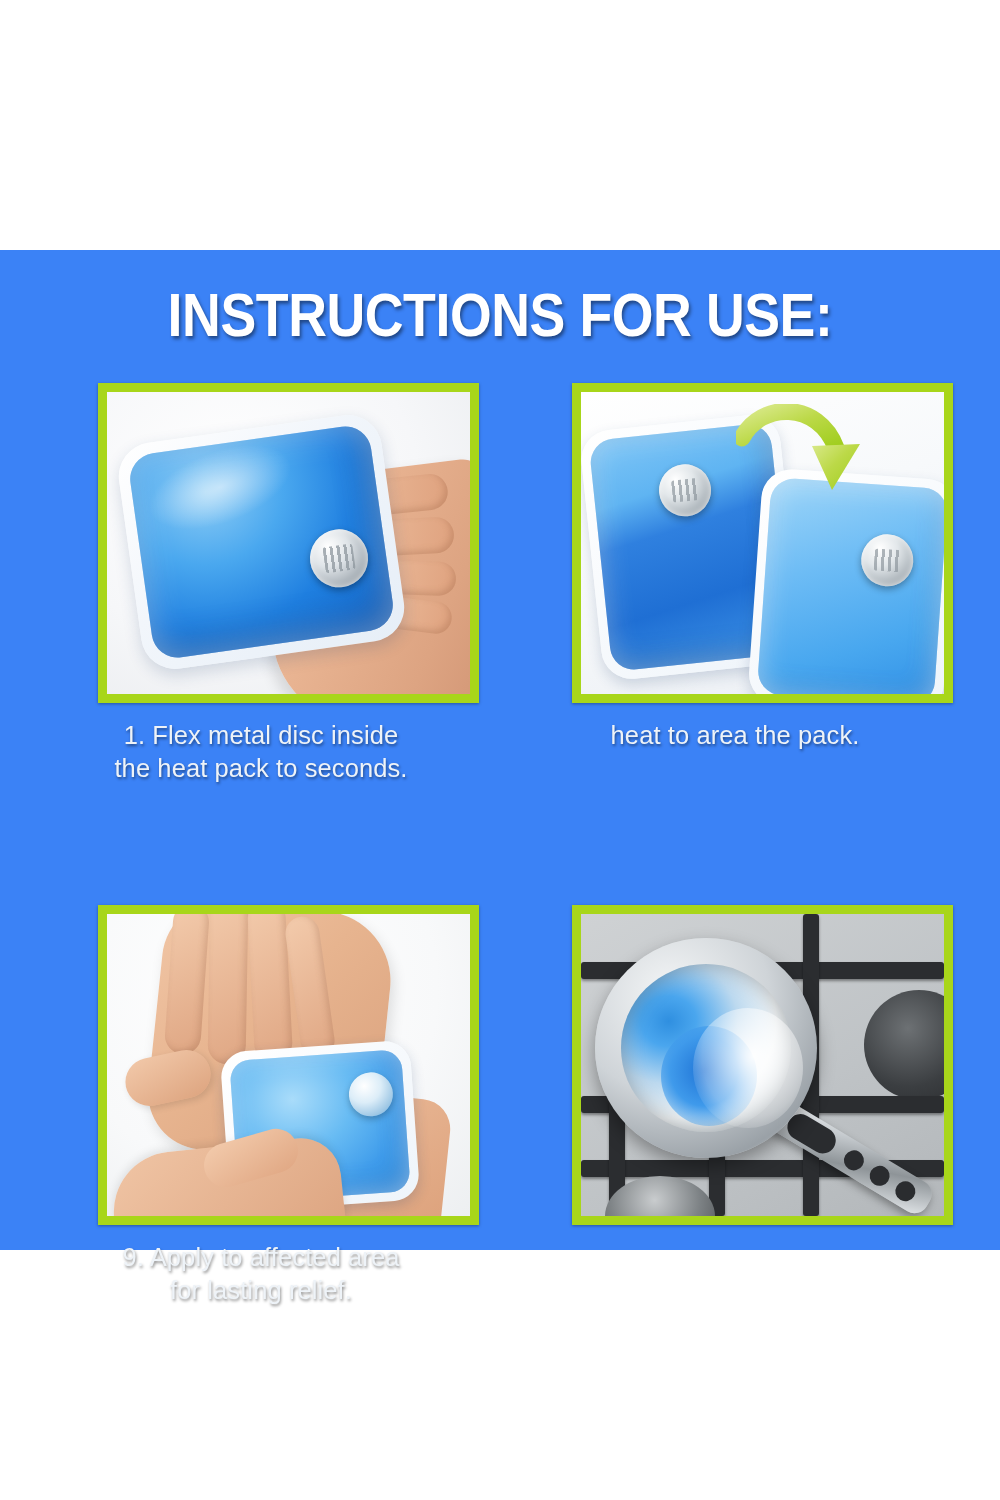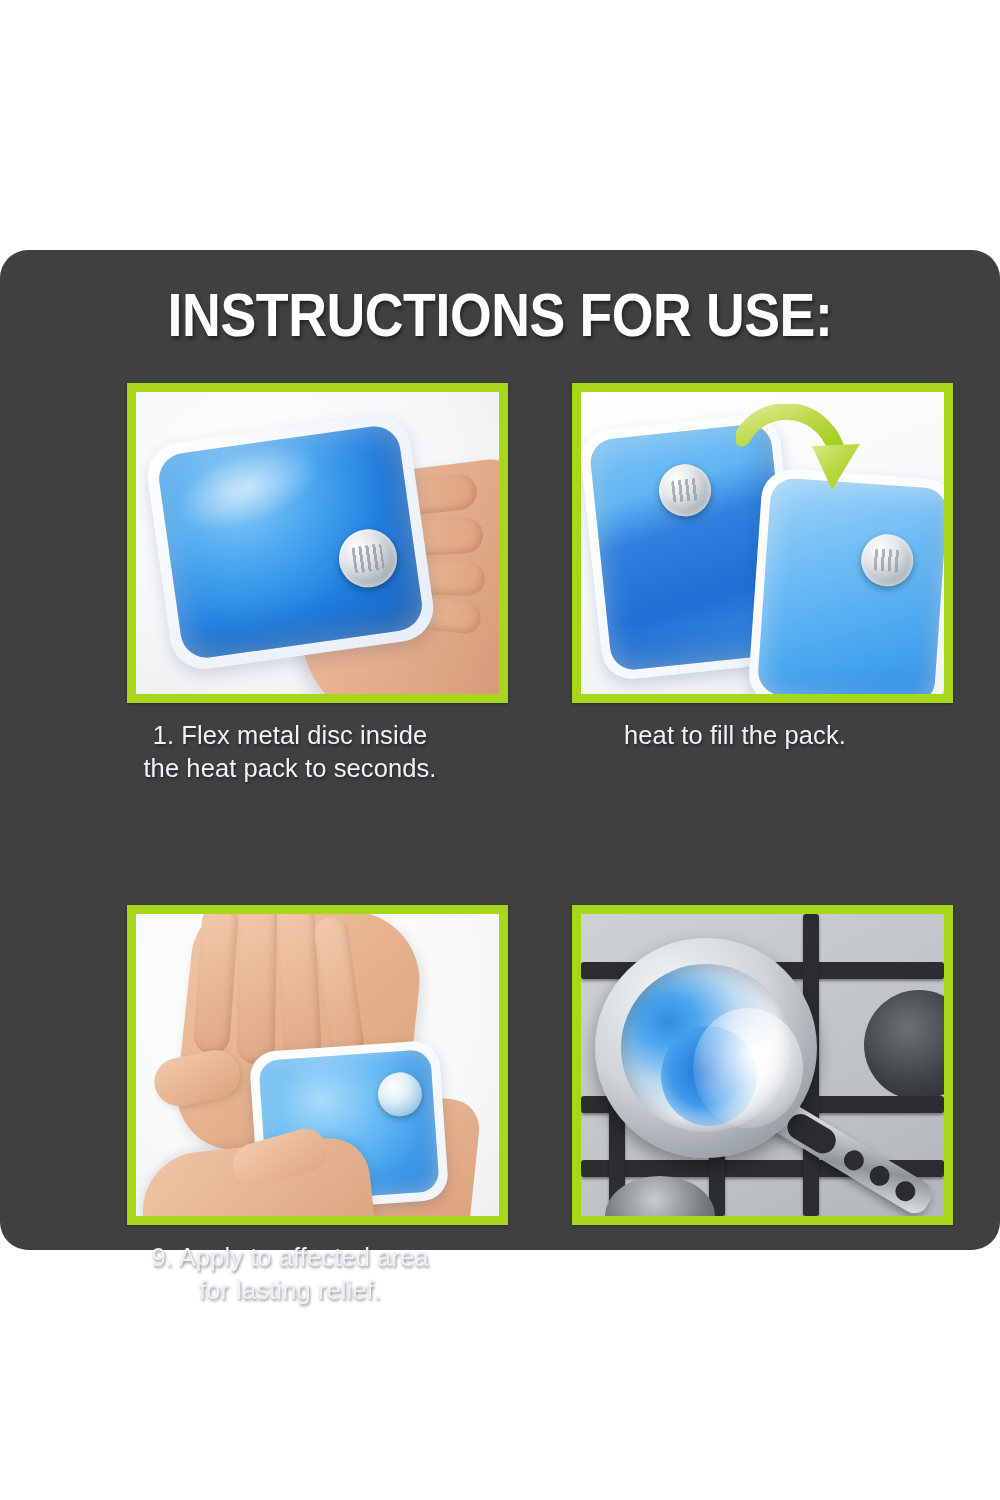--- a/index.html
+++ b/index.html
@@ -3,43 +3,42 @@
 <meta charset="utf-8">
 <style>
   html,body{margin:0;padding:0;background:#ffffff;}
   body{width:1000px;height:1500px;overflow:hidden;font-family:"Liberation Sans",sans-serif;}
 
   .page{position:relative;width:1000px;height:1500px;background:#ffffff;}
 
   
   .card{
     position:absolute;left:0;top:250px;width:1000px;height:1000px;
-    background:#404040;
-    border-radius:28px;
+    background:#3b82f6;
   }
 
   
   .heading{
     position:absolute;left:0;top:30px;width:1000px;
     text-align:center;
     font-family:"Liberation Sans",sans-serif;
     font-weight:bold;
     font-size:61px;
     letter-spacing:-0.5px;
     color:#ffffff;
     transform:scaleX(0.88);
     text-shadow:2px 3px 4px rgba(0,0,0,0.45);
     white-space:nowrap;
   }
 
   
   .grid{position:absolute;left:98px;top:133px;width:800px;}
   .row{display:flex;justify-content:space-between;}
   .row.second{margin-top:120px;}
-  .step{width:326px;margin-left:29px;}
+  .step{width:326px;}
 
   .frame{
     width:381px;height:320px;
     box-sizing:border-box;
     border:9px solid #a8d61a;
     background:#ffffff;
     overflow:hidden;
     position:relative;
     box-shadow:0 1px 3px rgba(0,0,0,0.35);
   }
@@ -260,21 +259,21 @@
                     <stop offset="45%" stop-color="#bcd948"></stop>
                     <stop offset="100%" stop-color="#9fcd1c"></stop>
                   </linearGradient>
                 </defs>
                 <path d="M6 34 C24 -2 82 -4 100 44" stroke="url(#agrad)" stroke-width="17" fill="none" stroke-linecap="round"></path>
                 <path d="M76 42 L124 40 L96 86 Z" fill="url(#agrad)"></path>
               </svg>
             </div>
           </div>
           <div class="caption">
-            <div>heat to fill the pack.</div>
+            <div>heat to area the pack.</div>
           </div>
         </div>
 
       </div>
 
       <div class="row second">
 
         <div class="step">
           <div class="frame">
             <div class="photo p3">

